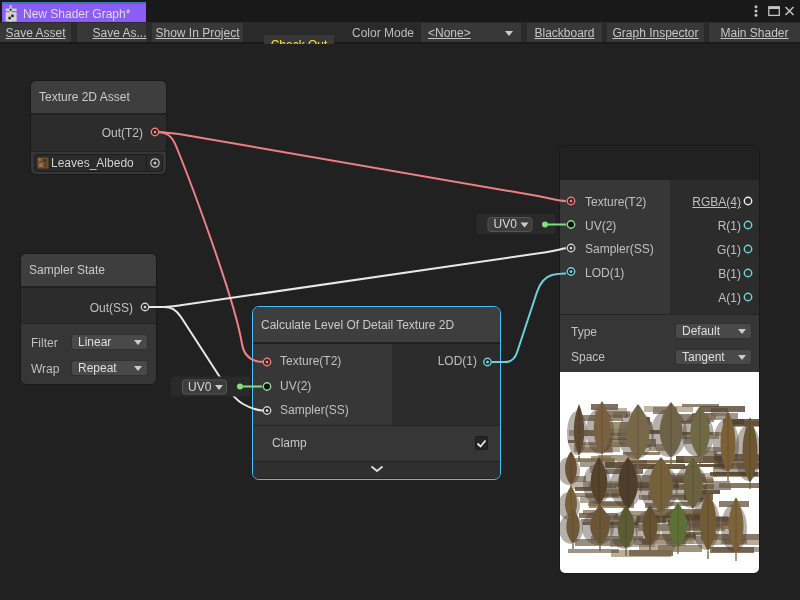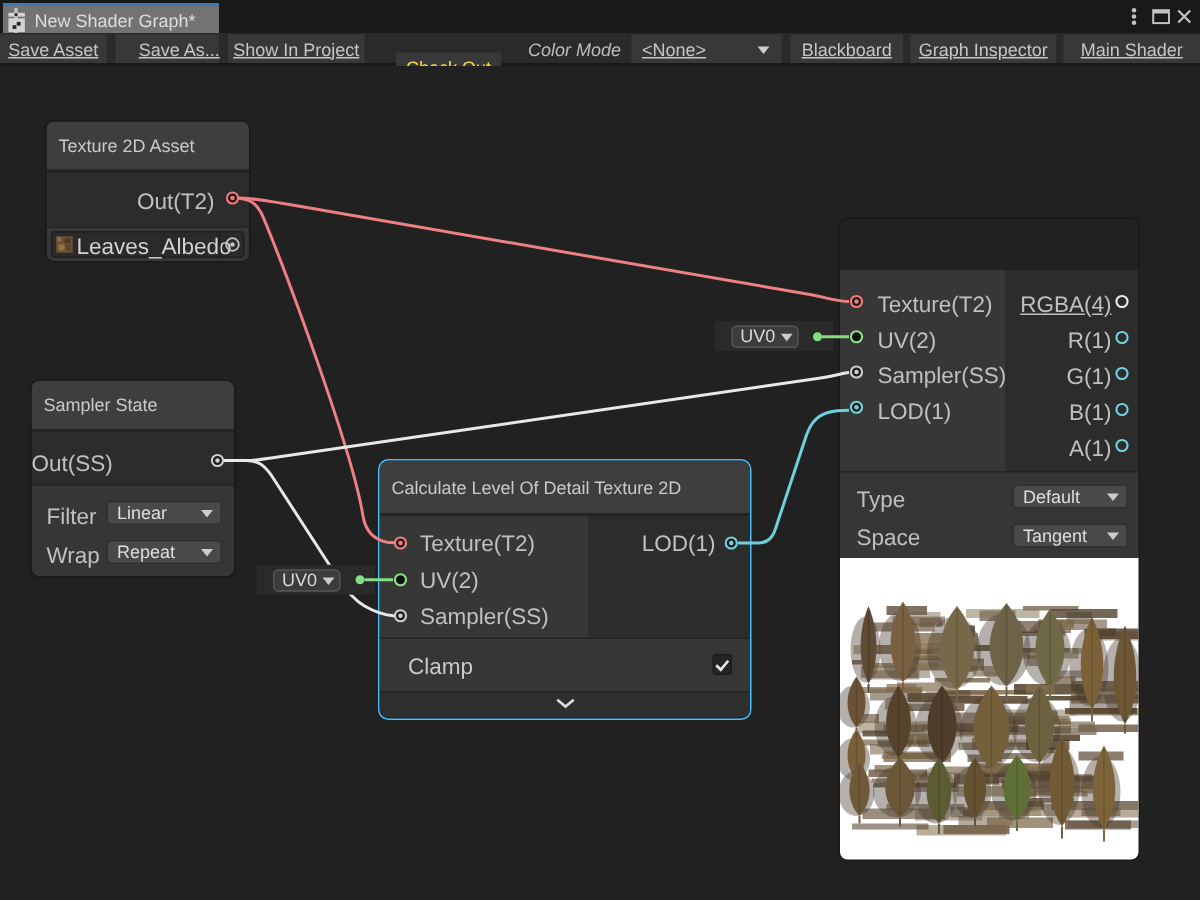--- a/index.html
+++ b/index.html
@@ -1,32 +1,32 @@
 <!DOCTYPE html>
 <html><head>
 <meta charset="utf-8">
 <style>
   html,body{margin:0;padding:0;background:#191919;}
   *{box-sizing:border-box;font-family:"Liberation Sans",sans-serif;}
   #app{position:relative;width:800px;height:600px;background:#191919;overflow:hidden;}
   
   #tabrow{position:absolute;left:0;top:0;width:800px;height:22px;background:#191919;}
-  #tab{position:absolute;left:2px;top:2px;width:144px;height:20px;background:#737373;border-top:2px solid #3b79bb;padding-left:25px;}
+  #tab{position:absolute;left:2px;top:2px;width:144px;height:20px;background:#8b5cf6;border-top:2px solid #3b79bb;padding-left:25px;}
   #tab .ttl{position:absolute;left:21px;top:3px;font-size:12px;color:#dedede;white-space:nowrap;}
   #winbtns{position:absolute;right:4px;top:0;height:22px;color:#c0c0c0;}
   #toolbar{position:absolute;left:0;top:22px;width:800px;height:21px;background:#2a2a2a;border-bottom:1px solid #191919;}
   .tbtn{position:absolute;top:1px;height:19px;background:#383838;color:#c6c6c6;font-size:12px;
         display:flex;align-items:center;justify-content:center;white-space:nowrap;text-decoration:underline;}
   .tlabel{position:absolute;top:1px;height:19px;color:#bdbdbd;font-size:12px;display:flex;align-items:center;}
   
   #graph{position:absolute;left:0;top:44px;width:800px;height:556px;background:#212121;}
   .node{position:absolute;border-radius:6px;overflow:hidden;border:1px solid #191919;}
   .node .title{background:#3e3e3e;color:#cacaca;font-size:12px;display:flex;align-items:center;
                padding-left:8px;border-bottom:1px solid #232323;}
-  .plabel{position:absolute;font-size:15px;color:#c0c0c0;white-space:nowrap;}
+  .plabel{position:absolute;font-size:12px;color:#c0c0c0;white-space:nowrap;}
   .dd{position:absolute;background:#494949;border:1px solid #303030;border-radius:3px;color:#dfdfdf;
       font-size:12px;display:flex;align-items:center;padding-left:6px;}
   .dd .arr{position:absolute;right:5px;top:50%;margin-top:-2px;width:0;height:0;
            border-left:4px solid transparent;border-right:4px solid transparent;border-top:5px solid #cccccc;}
   svg{position:absolute;left:0;top:0;}
   #overlay{z-index:50;}
 </style>
 </head>
 <body>
 <div id="app">
@@ -51,21 +51,21 @@
       <rect x="32.8" y="6.8" width="10.5" height="2.2" fill="#c4c4c4"></rect>
       <path d="M49.5 7 L57.5 15 M57.5 7 L49.5 15" stroke="#c4c4c4" stroke-width="1.5"></path>
     </svg>
   </div>
 
   <div id="toolbar">
     <div class="tbtn" style="left:0;width:71px;">Save Asset</div>
     <div class="tbtn" style="left:77px;width:69px;padding-left:16px;">Save As...</div>
     <div class="tbtn" style="left:152px;width:91px;">Show In Project</div>
     <div class="tbtn" style="left:264px;width:70px;color:#fde047;margin-top:12px;">Check Out</div>
-    <div class="tlabel" style="left:352px;font-style:italic;">Color Mode</div>
+    <div class="tlabel" style="left:352px;">Color Mode</div>
     <div class="tbtn" style="left:421px;width:100px;justify-content:flex-start;padding-left:7px;">&lt;None&gt;
       <span style="position:absolute;right:8px;top:8px;width:0;height:0;border-left:4px solid transparent;border-right:4px solid transparent;border-top:5px solid #cccccc;"></span>
     </div>
     <div class="tbtn" style="left:527px;width:75px;">Blackboard</div>
     <div class="tbtn" style="left:607px;width:97px;">Graph Inspector</div>
     <div class="tbtn" style="left:709px;width:91px;">Main Shader</div>
   </div>
 
   <div id="graph">
 
@@ -86,21 +86,21 @@
       <div style="position:absolute;left:115px;top:73px;height:18px;width:1px;background:#1e1e1e;"></div>
       <svg width="12" height="12" style="left:118px;top:76px;">
         <circle cx="6" cy="6" r="4.2" fill="none" stroke="#c2c2c2" stroke-width="1.2"></circle>
         <circle cx="6" cy="6" r="1.5" fill="#c2c2c2"></circle>
       </svg>
     </div>
 
     <div class="node" style="left:20px;top:209px;width:137px;height:132px;">
       <div class="title" style="height:33px;">Sampler State</div>
       <div style="position:absolute;left:0;top:34px;width:137px;height:35px;background:#2c2c2c;"></div>
-      <div class="plabel" style="left:0;top:47px;width:112px;text-align:left;">Out(SS)</div>
+      <div class="plabel" style="left:0;top:47px;width:112px;text-align:right;">Out(SS)</div>
       <div style="position:absolute;left:0;top:69px;width:137px;height:63px;background:#363636;border-top:1px solid #232323;"></div>
       <div class="plabel" style="left:10px;top:82px;">Filter</div>
       <div class="dd" style="left:50px;top:80px;width:77px;height:16px;">Linear<span class="arr"></span></div>
       <div class="plabel" style="left:10px;top:108px;">Wrap</div>
       <div class="dd" style="left:50px;top:106px;width:77px;height:16px;">Repeat<span class="arr"></span></div>
     </div>
 
     <div class="node" style="left:252px;top:262px;width:249px;height:174px;border:1.5px solid #44c0ff;border-radius:7px;">
       <div class="title" style="height:36px;">Calculate Level Of Detail Texture 2D</div>
       <div style="position:absolute;left:0;top:37px;width:139px;height:81px;background:#373737;"></div>

